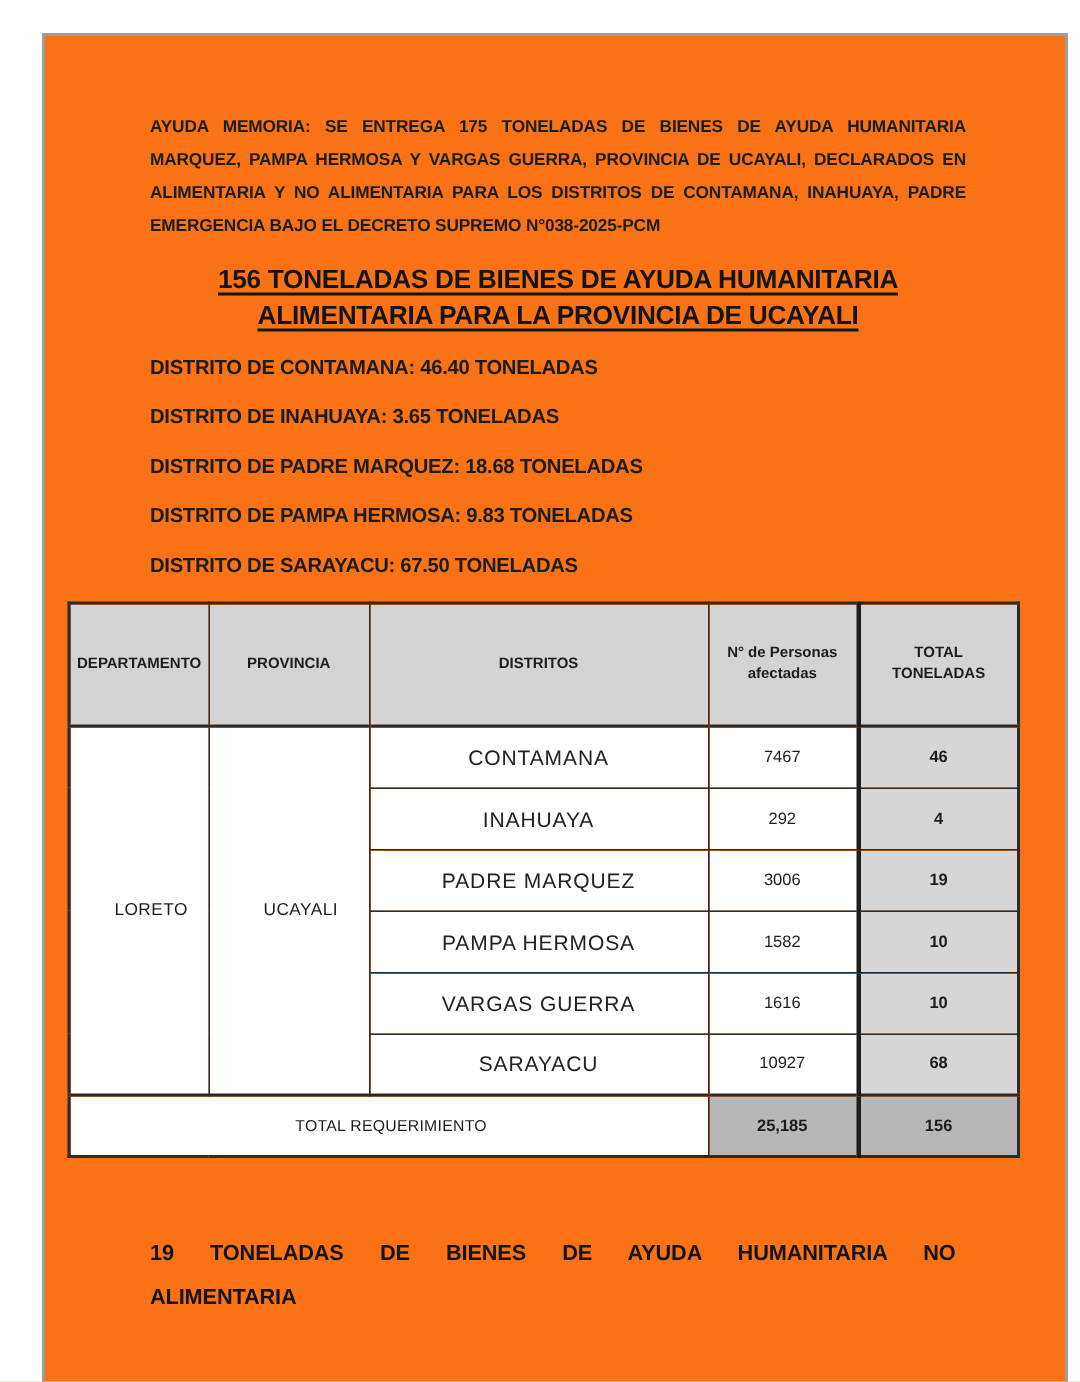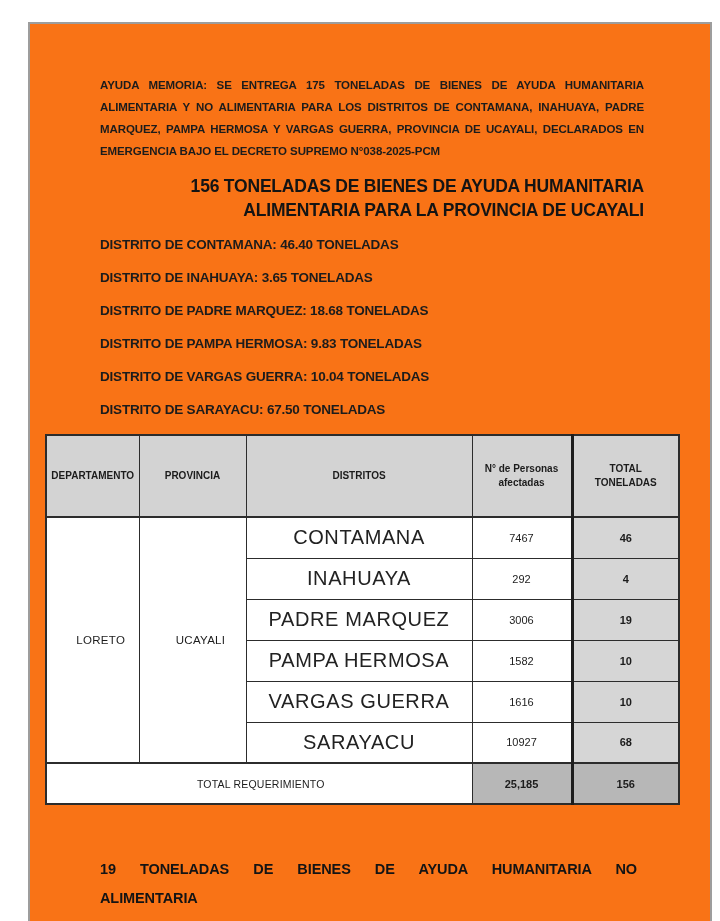--- a/index.html
+++ b/index.html
@@ -48,23 +48,23 @@
     margin: 12px 66px 0 70px;
     text-align: center;
     font-size: 17.5px;
     font-weight: bold;
     line-height: 24px;
     color: #141414;
     letter-spacing: -0.2px;
   }
   .hline {
     display: block;
+    text-decoration: underline;
     text-decoration-thickness: 2px;
     text-underline-offset: 3px;
-    text-align: right;
   }
   
   .district-list { margin: 14px 0 0 70px; }
   .district-line {
     font-size: 13.5px;
     font-weight: bold;
     line-height: 17px;
     margin-bottom: 16px;
     color: #1c1c1c;
     letter-spacing: -0.2px;
@@ -90,21 +90,21 @@
     font-weight: bold;
     text-align: center;
     vertical-align: middle;
     border-bottom: 2px solid #2c2c2c;
     line-height: 14px;
   }
   .aid-table thead th .hwrap { display: inline-block; max-width: 84px; }
   .aid-table tbody tr { height: 41px; }
   .aid-table tbody td { text-align: center; vertical-align: middle; }
   td.dept, td.prov { font-size: 11.5px; letter-spacing: 0.3px; background: #ffffff; padding-left: 16px; }
-  td.dist { font-size: 20px; letter-spacing: 0.6px; background: #ffffff; color: #222; margin-top: 44px; }
+  td.dist { font-size: 14px; letter-spacing: 0.6px; background: #ffffff; color: #222; margin-top: 44px; }
   td.pers { font-size: 11px; background: #ffffff; }
   td.tons { font-size: 11px; font-weight: bold; background: #d6d6d6; }
   .thickleft { border-left: 3px solid #1d1d1d !important; }
   tr.total-row { height: 31px; }
   tr.total-row td { border-top: 2px solid #2c2c2c; }
   td.total-label {
     text-align: left;
     font-size: 10.5px;
     padding-left: 3px;
     background: #ffffff;
@@ -125,36 +125,35 @@
     letter-spacing: -0.1px;
   }
 </style>
 </head>
 <body>
 
 <div class="frame">
 
   <p class="intro">
     <span class="jline"><span>AYUDA MEMORIA:  SE ENTREGA </span><b>175 TONELADAS</b><span> DE BIENES DE AYUDA HUMANITARIA</span></span>
+    <span class="jline">MARQUEZ, PAMPA HERMOSA Y VARGAS GUERRA, PROVINCIA DE UCAYALI, DECLARADOS EN</span>
     <span class="jline">ALIMENTARIA Y NO ALIMENTARIA PARA LOS DISTRITOS DE CONTAMANA, INAHUAYA, PADRE</span>
-    <span class="jline">MARQUEZ, PAMPA HERMOSA Y VARGAS GUERRA, PROVINCIA DE UCAYALI, DECLARADOS EN</span>
     <span class="jline last">EMERGENCIA BAJO EL DECRETO SUPREMO N°038-2025-PCM</span>
   </p>
 
   <h1 class="heading-food">
     <span class="hline">156 TONELADAS DE BIENES DE AYUDA HUMANITARIA</span>
     <span class="hline">ALIMENTARIA PARA LA PROVINCIA DE UCAYALI</span>
   </h1>
 
   <div class="district-list">
     <div class="district-line">DISTRITO DE CONTAMANA: 46.40 TONELADAS</div>
     <div class="district-line">DISTRITO DE INAHUAYA: 3.65 TONELADAS</div>
     <div class="district-line">DISTRITO DE PADRE MARQUEZ: 18.68 TONELADAS</div>
     <div class="district-line">DISTRITO DE PAMPA HERMOSA: 9.83 TONELADAS</div>
-    <div class="district-line">DISTRITO DE VARGAS GUERRA: 10.04 TONELADAS</div>
     <div class="district-line">DISTRITO DE SARAYACU: 67.50 TONELADAS</div>
   </div>
 
   <table class="aid-table">
     <colgroup>
       <col style="width:93px">
       <col style="width:107px">
       <col style="width:226px">
       <col style="width:100px">
       <col style="width:107px">

